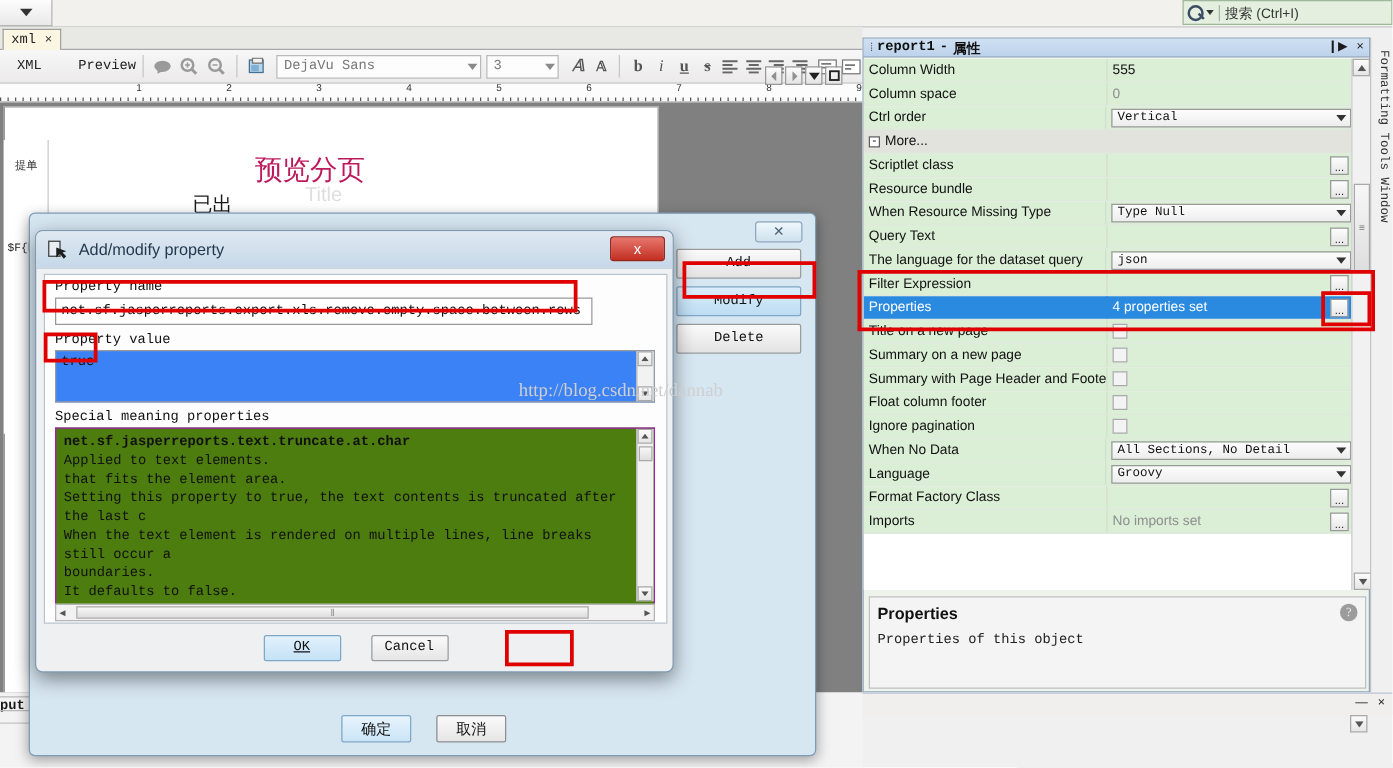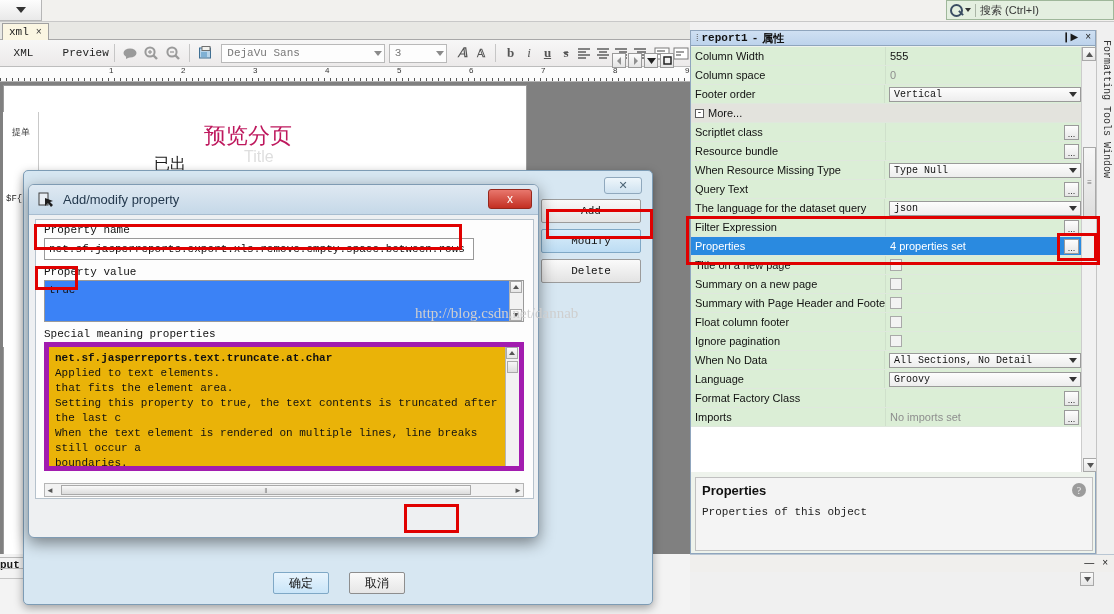--- a/index.html
+++ b/index.html
@@ -224,21 +224,21 @@
      font-family:"Liberation Mono",monospace; font-size:11px; color:#111;
      padding-left:4px; display:flex; align-items:center; }
   .valarea { width:480px; height:42px; background:#3b82f6; border:1px solid #9a9a9a;
      position:relative; }
   .valarea .v { position:absolute; left:4px; top:3px;
      font-family:"Liberation Mono",monospace; font-size:11px; color:#111;}
   .valarea .sb { position:absolute; right:0; top:0; width:14px; height:40px;
      background:#f2f2f2; border-left:1px solid #b5b5b5; }
   .valarea .sb .a { width:12px;height:12px; background:linear-gradient(#fbfbfb,#e6e6e6);
      border:1px solid #a9a9a9; display:flex;align-items:center;justify-content:center;}
-  .helpbox { width:480px; height:129px; background:#eab308; border:5px solid #a21caf;
+  .helpbox { width:480px; height:144px; background:#4d7c0f; border:1px solid #a21caf;
      position:relative; overflow:hidden; }
   .helpbox .content { position:absolute; left:6px; top:4px; width:450px;
      font-family:"Liberation Mono",monospace; font-size:11px; color:#111; line-height:15px;}
   .helpbox .bold { font-weight:bold; }
   .helpbox .vsb { position:absolute; right:0; top:0; width:14px; height:138px;
      background:#f2f2f2; border-left:1px solid #b5b5b5; }
   .helpbox .vsb .a { width:12px;height:12px;background:linear-gradient(#fbfbfb,#e6e6e6);
      border:1px solid #a9a9a9; display:flex;align-items:center;justify-content:center;}
   .helpbox .vsb .th { position:absolute; left:1px; top:14px; width:11px; height:12px;
      background:linear-gradient(#f7f7f7,#dedede); border:1px solid #a9a9a9;}
@@ -590,21 +590,21 @@
             <span>555</span>
           </div>
         </div>
         <div class="row">
           <div class="k">Column space</div>
           <div class="v">
             <span class="vgray">0</span>
           </div>
         </div>
         <div class="row">
-          <div class="k">Footer order</div>
+          <div class="k">Ctrl order</div>
           <div class="v">
             <div class="vcombo">
               <span>Vertical</span>
               <span class="cc"></span>
             </div>
           </div>
         </div>
         <div class="row more">
           <div class="k">
             <span class="expander">-</span>
@@ -852,20 +852,28 @@
         </div>
       </div>
 
       <div class="hsb" style="position:absolute;left:8px;top:263px;">
         <span class="arw">◄</span>
         <span class="th">‖</span>
         <span class="arw">►</span>
       </div>
     </div>
 
+    <div class="dlg-foot">
+      <div class="dbtn hi">
+        <u>OK</u>
+      </div>
+      <div class="dbtn pl">
+        <span>Cancel</span>
+      </div>
+    </div>
   </div>
 
   <div class="redrect" style="left:34px; top:224px; width:428px; height:26px;"></div>
   <div class="redrect" style="left:35px; top:266px; width:43px; height:24px;"></div>
   <div class="redrect" style="left:404px; top:504px; width:55px; height:29px;"></div>
   <div class="redrect" style="left:546px; top:209px; width:107px; height:30px;"></div>
   <div class="redrect" style="left:686px; top:216px; width:414px; height:49px;"></div>
   <div class="redrect" style="left:1057px; top:233px; width:40px; height:28px;"></div>
 
 </div>

